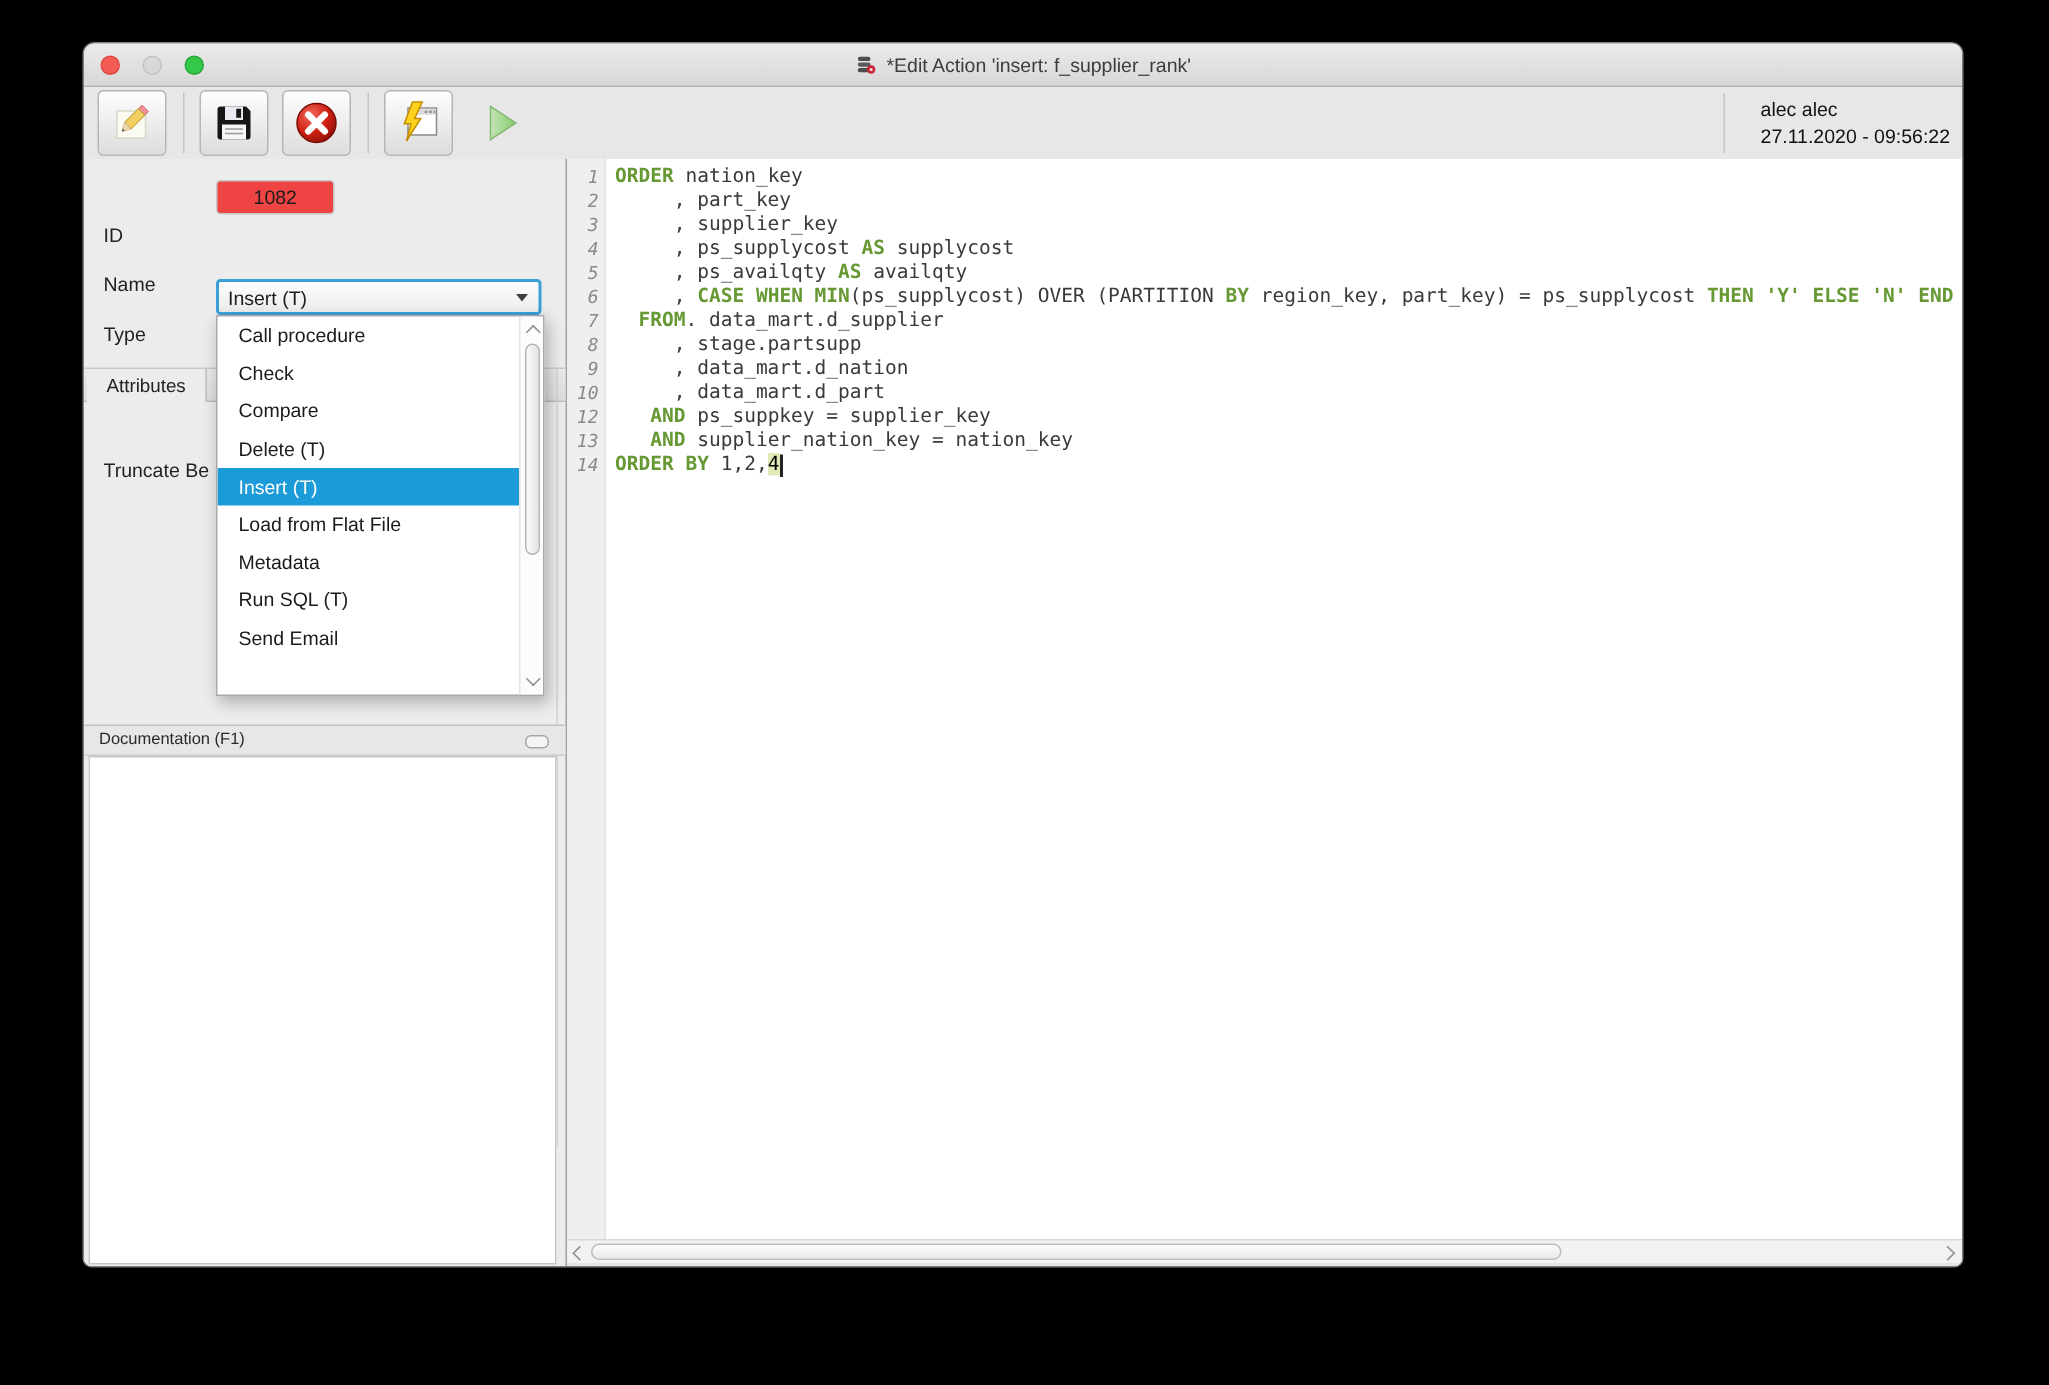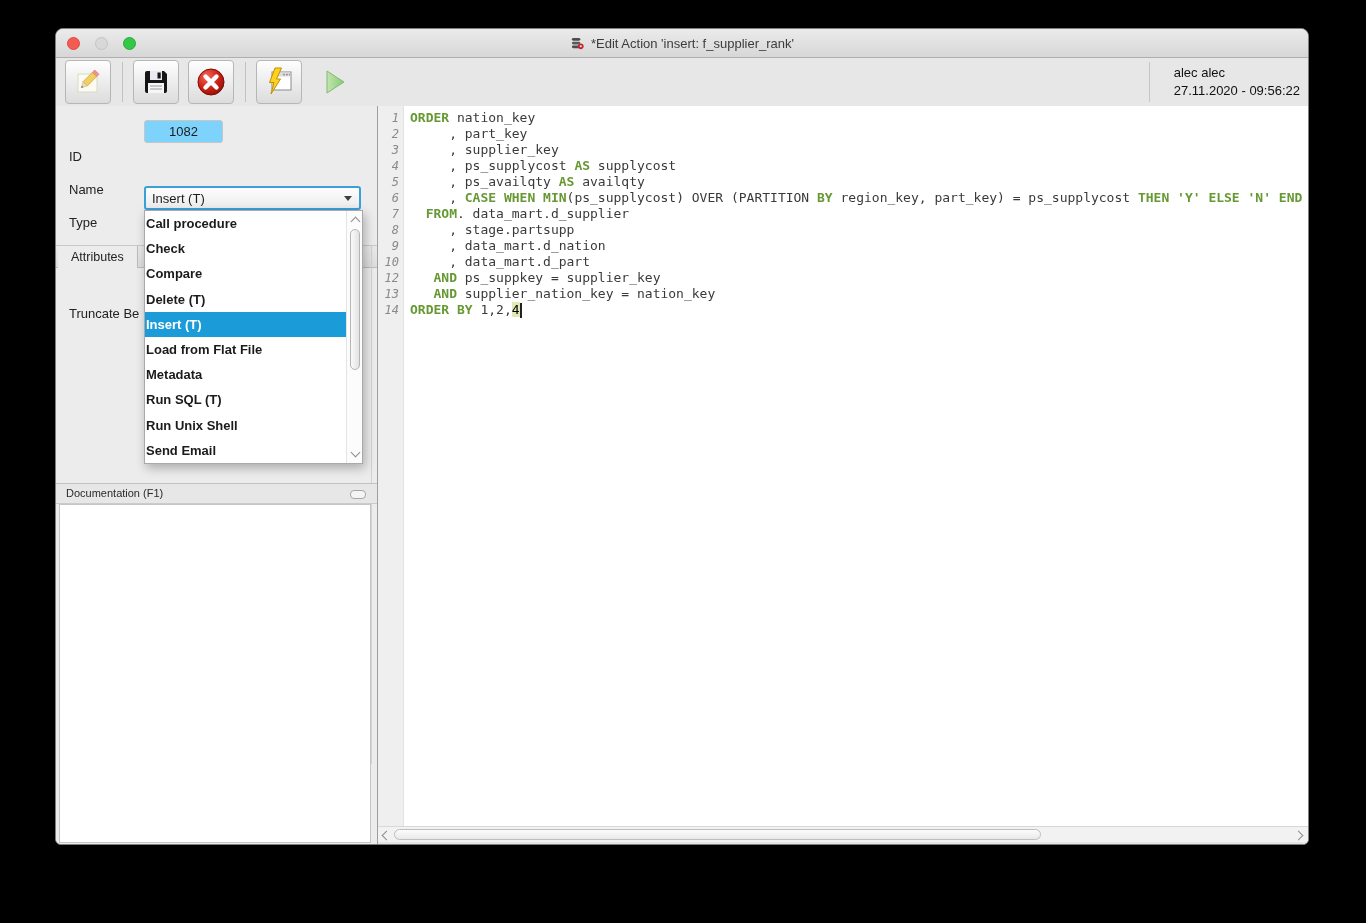--- a/index.html
+++ b/index.html
@@ -18,34 +18,34 @@
   .toolbar{position:relative;height:49px;background:#e7e7e7;border-bottom:1px solid #a9a9a9;display:flex;align-items:center;padding-left:9px;box-sizing:border-box;}
   .tb-btn{width:46px;height:44px;border:1px solid #b6b6b6;border-radius:4px;background:linear-gradient(#fefefe,#dcdcdc);display:flex;align-items:center;justify-content:center;margin-right:9px;box-sizing:border-box;}
   .tb-btn.flat{border-color:transparent;background:transparent;}
   .tb-sep{width:1px;height:40px;background:#c2c2c2;margin:0 10px 0 2px;}
   .user-info{position:absolute;right:8px;top:6px;font-size:13px;line-height:18px;color:#111;text-align:left;}
   .user-sep{position:absolute;right:158px;top:4px;width:1px;height:40px;background:#c6c6c6;}
   
   .main{position:absolute;left:0;top:77px;right:0;bottom:0;}
   .left-panel{position:absolute;left:0;top:0;width:322px;height:100%;background:#ececec;border-right:1px solid #9f9f9f;box-sizing:border-box;}
   .fld-label{position:absolute;left:13px;font-size:13px;color:#222;margin-top:24px;}
-  .text-input{position:absolute;background:#7dd3fc;border:1px solid #c6c6c6;border-radius:3px;font-size:13px;color:#1c1c1c;box-sizing:border-box;display:flex;align-items:center;padding:0 7px;}
+  .text-input{position:absolute;background:#ef4444;border:1px solid #c6c6c6;border-radius:3px;font-size:13px;color:#1c1c1c;box-sizing:border-box;display:flex;align-items:center;padding:0 7px;}
   .req-marker{position:absolute;left:0;top:0;width:0;height:0;border-top:7px solid #cf3228;border-right:7px solid transparent;}
   .combo{position:absolute;left:88px;top:80px;width:217px;height:24px;border:2px solid #3c9fd8;border-radius:3px;background:linear-gradient(#fdfdfd,#ececec);box-sizing:border-box;display:flex;align-items:center;padding:0 6px;font-size:13px;color:#1c1c1c;}
   .combo-arrow{position:absolute;right:7px;top:8px;width:0;height:0;border-left:4.5px solid transparent;border-right:4.5px solid transparent;border-top:5.5px solid #3f3f3f;}
   .attr-bar{position:absolute;left:0;top:139px;right:0;height:23px;background:linear-gradient(#eaeaea,#dddddd);border-top:1px solid #c9c9c9;border-bottom:1px solid #bdbdbd;box-sizing:border-box;}
   .attr-tab{position:absolute;left:2px;top:0;height:22px;padding:0 13px;background:#ececec;border-right:1px solid #bdbdbd;font-size:12.5px;color:#222;line-height:22px;}
   .panel-gutter-line{position:absolute;left:315px;top:139px;bottom:80px;width:1px;background:#d2d2d2;}
   .doc-header{position:absolute;left:0;top:377px;right:0;height:21px;background:#e7e7e7;border-top:1px solid #c2c2c2;border-bottom:1px solid #cbcbcb;box-sizing:border-box;}
   .doc-header-label{position:absolute;left:10px;top:3px;font-size:11px;color:#2a2a2a;}
   .doc-collapse{position:absolute;right:11px;top:6px;width:16px;height:9px;border:1px solid #a7a7a7;border-radius:4px;background:#f4f4f4;box-sizing:border-box;}
   .doc-area{position:absolute;left:3px;top:398px;width:312px;height:339px;background:#fff;border:1px solid #c6c6c6;box-sizing:border-box;font-size:13px;color:#222;}
   
   .dropdown{position:absolute;left:88px;top:181px;width:219px;height:254px;background:#fff;border:1px solid #a9a9a9;box-shadow:2px 4px 10px rgba(0,0,0,.28);z-index:60;box-sizing:border-box;overflow:hidden;}
-  .dd-item{height:25.2px;line-height:25.2px;padding-left:1px;font-size:13px;color:#1b1b1b;white-space:nowrap;overflow:hidden;font-weight:bold;}
+  .dd-item{height:25.2px;line-height:25.2px;padding-left:14px;font-size:13px;color:#1b1b1b;white-space:nowrap;overflow:hidden;}
   .dd-item.selected{background:#1b9bd8;color:#fff;}
   .dd-scroll{position:absolute;right:0;top:0;width:16px;height:100%;background:#fcfcfc;border-left:1px solid #e4e4e4;box-sizing:border-box;}
   .dd-thumb{position:absolute;left:2.5px;top:18px;width:10px;height:141px;border:1px solid #b5b5b5;border-radius:5px;background:linear-gradient(90deg,#fafafa,#e3e3e3);box-sizing:border-box;}
   .chev{position:absolute;width:7px;height:7px;border-left:1.6px solid #8d8d8d;border-top:1.6px solid #8d8d8d;box-sizing:border-box;}
   .chev.up{left:4.5px;top:7px;transform:rotate(45deg);}
   .chev.down{left:4.5px;bottom:7px;transform:rotate(225deg);}
   
   .editor{position:absolute;left:322px;top:0;right:0;height:100%;background:#fff;overflow:hidden;}
   .gutter-bg{position:absolute;left:0;top:0;width:25px;bottom:18px;background:#efefef;border-right:1px solid #e2e2e2;}
   .code{position:absolute;left:0;top:4px;right:0;bottom:18px;overflow:hidden;font-family:"DejaVu Sans Mono",monospace;font-size:13px;}
@@ -220,21 +220,20 @@
   <div class="dropdown">
     <div>
         <div class="dd-item">Call procedure</div>
         <div class="dd-item">Check</div>
         <div class="dd-item">Compare</div>
         <div class="dd-item">Delete (T)</div>
         <div class="dd-item selected">Insert (T)</div>
         <div class="dd-item">Load from Flat File</div>
         <div class="dd-item">Metadata</div>
         <div class="dd-item">Run SQL (T)</div>
-        <div class="dd-item">Run Unix Shell</div>
         <div class="dd-item">Send Email</div>
       </div>
     <div class="dd-scroll">
       <span class="chev up"></span>
       <div class="dd-thumb"></div>
       <span class="chev down"></span>
     </div>
   </div>
 
 </div>

